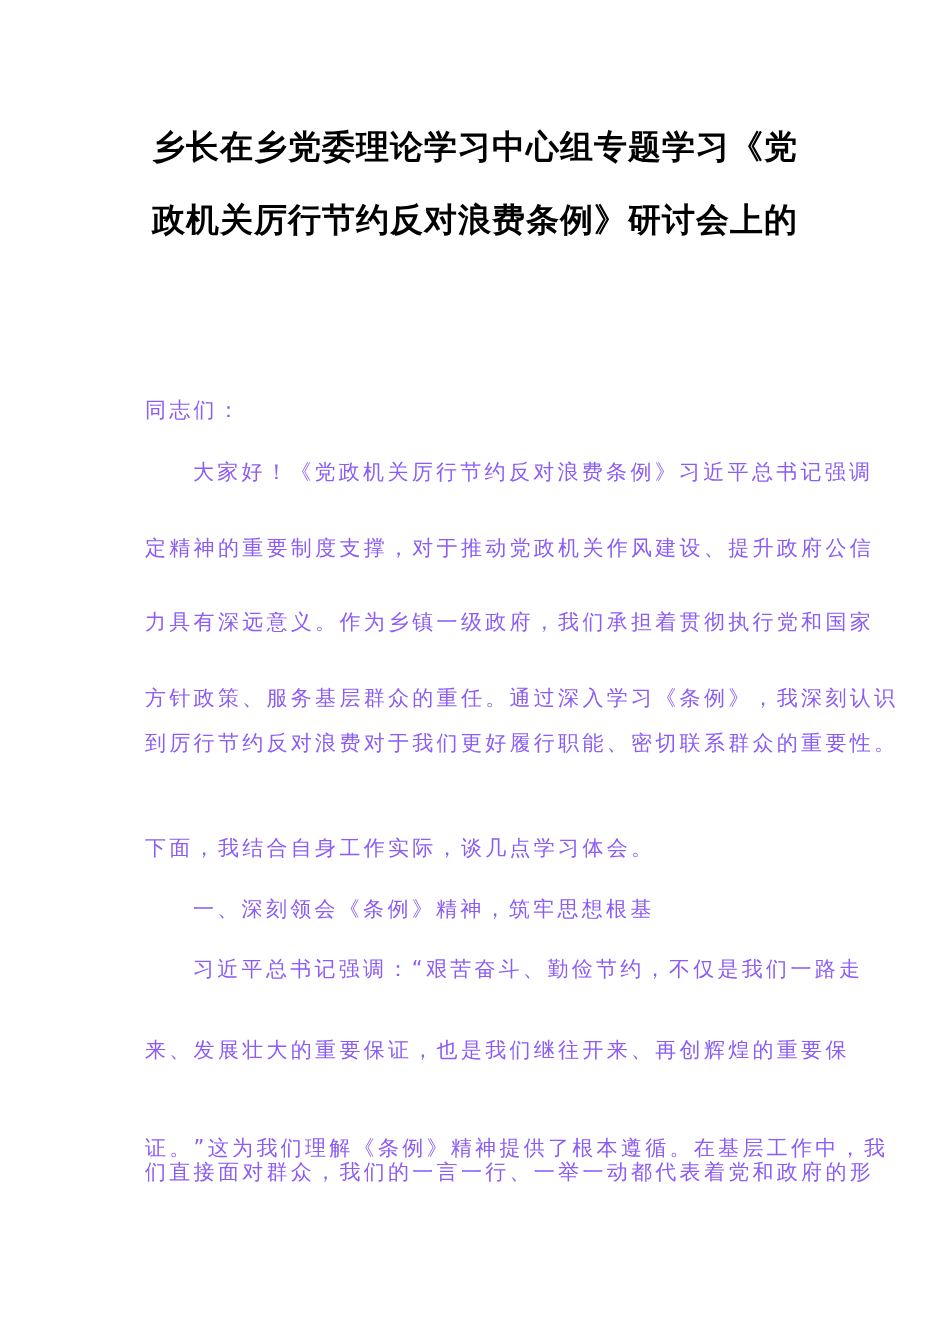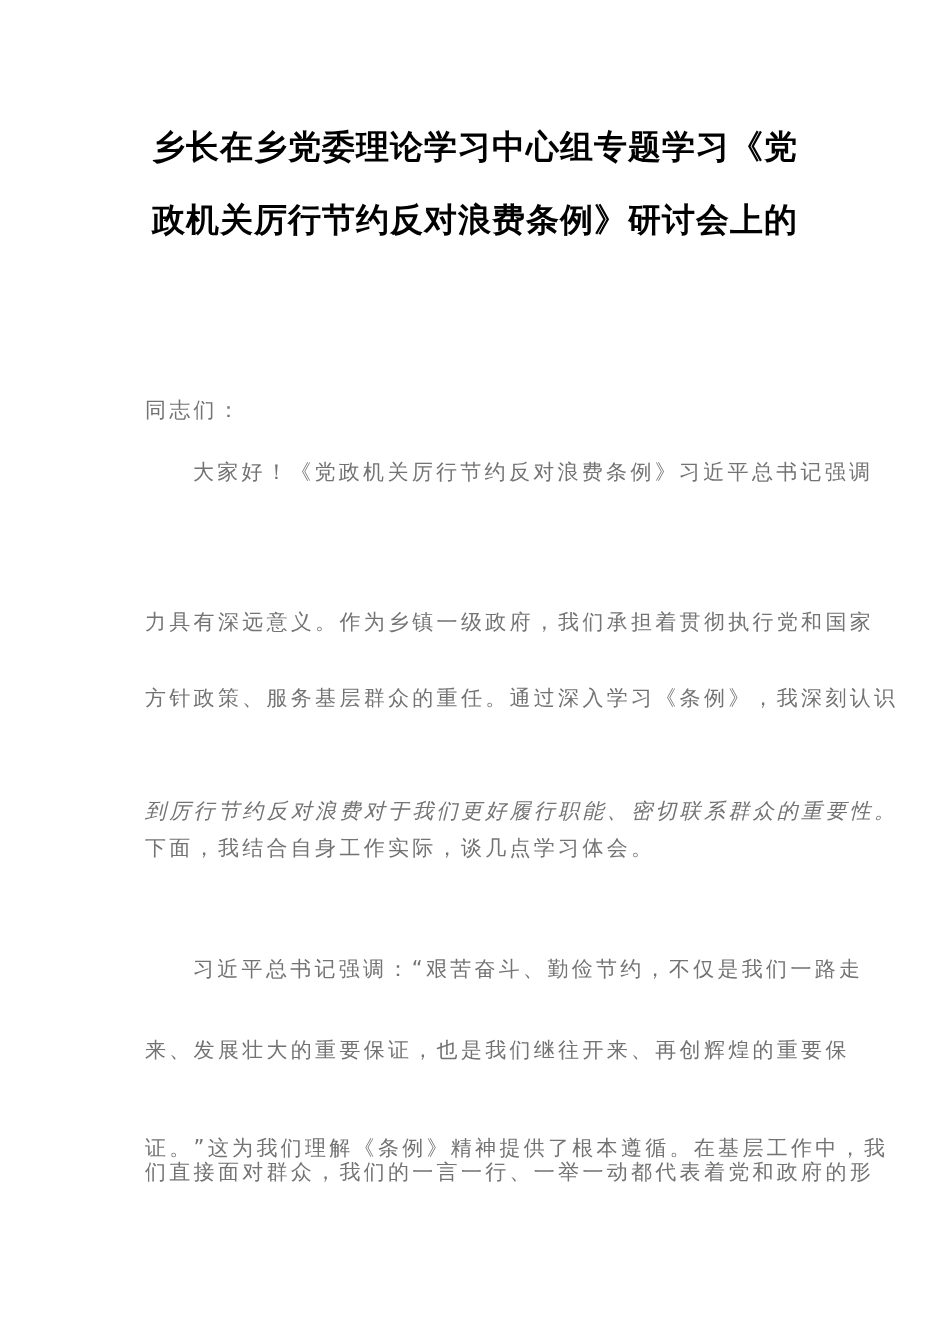--- a/index.html
+++ b/index.html
@@ -36,39 +36,41 @@
     }
     .body-line {
       position: absolute;
       left: 145px;
       width: 690px;
       font-family: "DejaVu Sans", sans-serif;
       font-size: 21px;
       line-height: 30px;
       letter-spacing: 3.3px;
       white-space: nowrap;
-      color: #737373;
+      color: #8b5cf6;
     }
     .indent { left: 193px; }
   </style>
 </head>
 <body>
 
 <div class="page">
 
   <div class="title-line" style="top:127px;">乡长在乡党委理论学习中心组专题学习《党</div>
   <div class="title-line" style="top:200px;">政机关厉行节约反对浪费条例》研讨会上的</div>
 
   <div class="body-line" style="top:395px;">同志们：</div>
 
   <div class="body-line indent" style="top:457px;">大家好！《党政机关厉行节约反对浪费条例》习近平总书记强调</div>
+  <div class="body-line" style="top:533px;">定精神的重要制度支撑，对于推动党政机关作风建设、提升政府公信</div>
   <div class="body-line" style="top:607px;">力具有深远意义。作为乡镇一级政府，我们承担着贯彻执行党和国家</div>
   <div class="body-line" style="top:683px;">方针政策、服务基层群众的重任。通过深入学习《条例》，我深刻认识</div>
-  <div class="body-line" style="top:796px;font-style:italic;">到厉行节约反对浪费对于我们更好履行职能、密切联系群众的重要性。</div>
+  <div class="body-line" style="top:728px;">到厉行节约反对浪费对于我们更好履行职能、密切联系群众的重要性。</div>
   <div class="body-line" style="top:833px;">下面，我结合自身工作实际，谈几点学习体会。</div>
 
+  <div class="body-line indent" style="top:894px;">一、深刻领会《条例》精神，筑牢思想根基</div>
 
   <div class="body-line indent" style="top:954px;">习近平总书记强调：“艰苦奋斗、勤俭节约，不仅是我们一路走</div>
   <div class="body-line" style="top:1035px;">来、发展壮大的重要保证，也是我们继往开来、再创辉煌的重要保</div>
   <div class="body-line" style="top:1133px;">证。”这为我们理解《条例》精神提供了根本遵循。在基层工作中，我</div>
   <div class="body-line" style="top:1157px;">们直接面对群众，我们的一言一行、一举一动都代表着党和政府的形</div>
 
 </div>
 
 </body></html>

